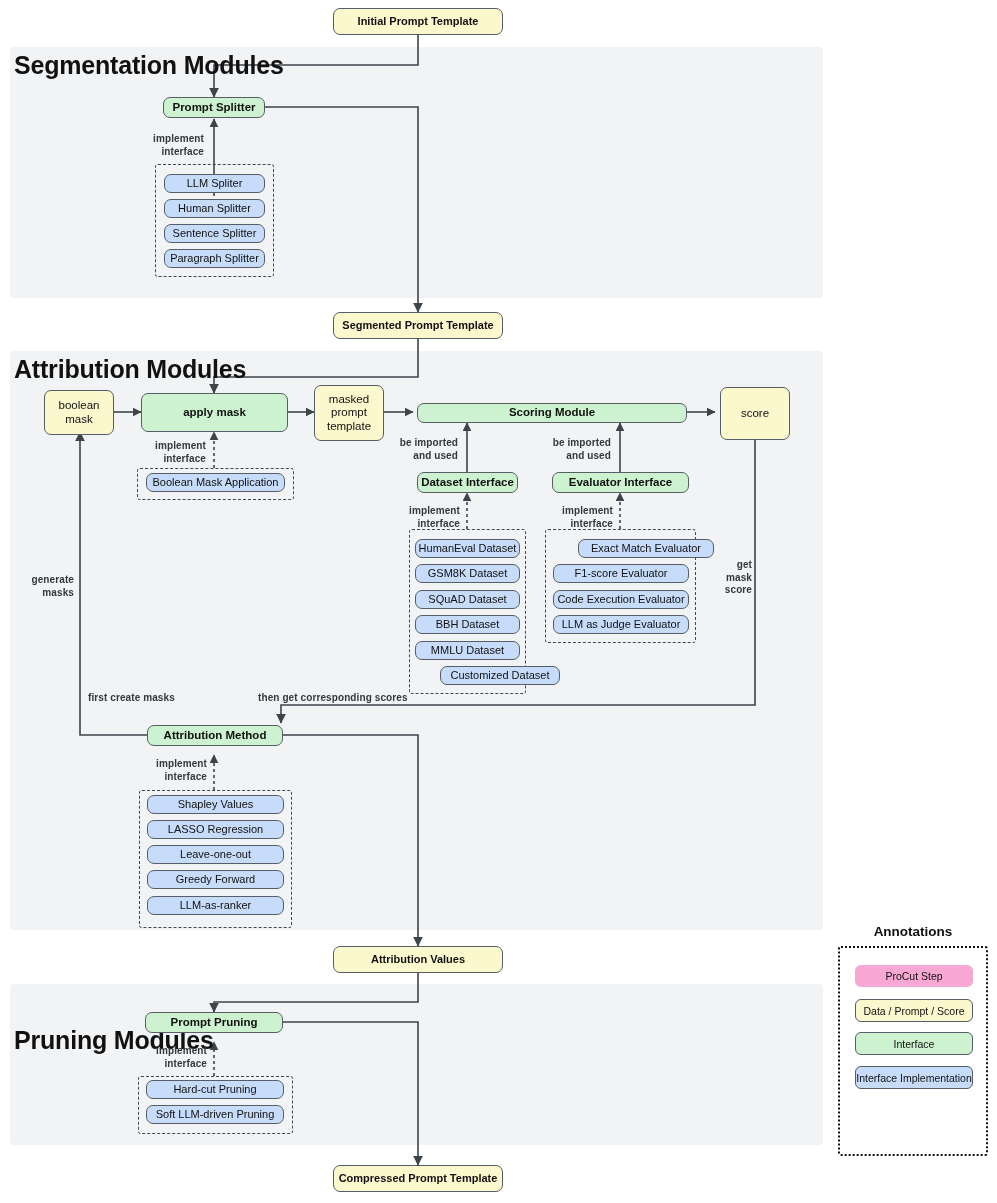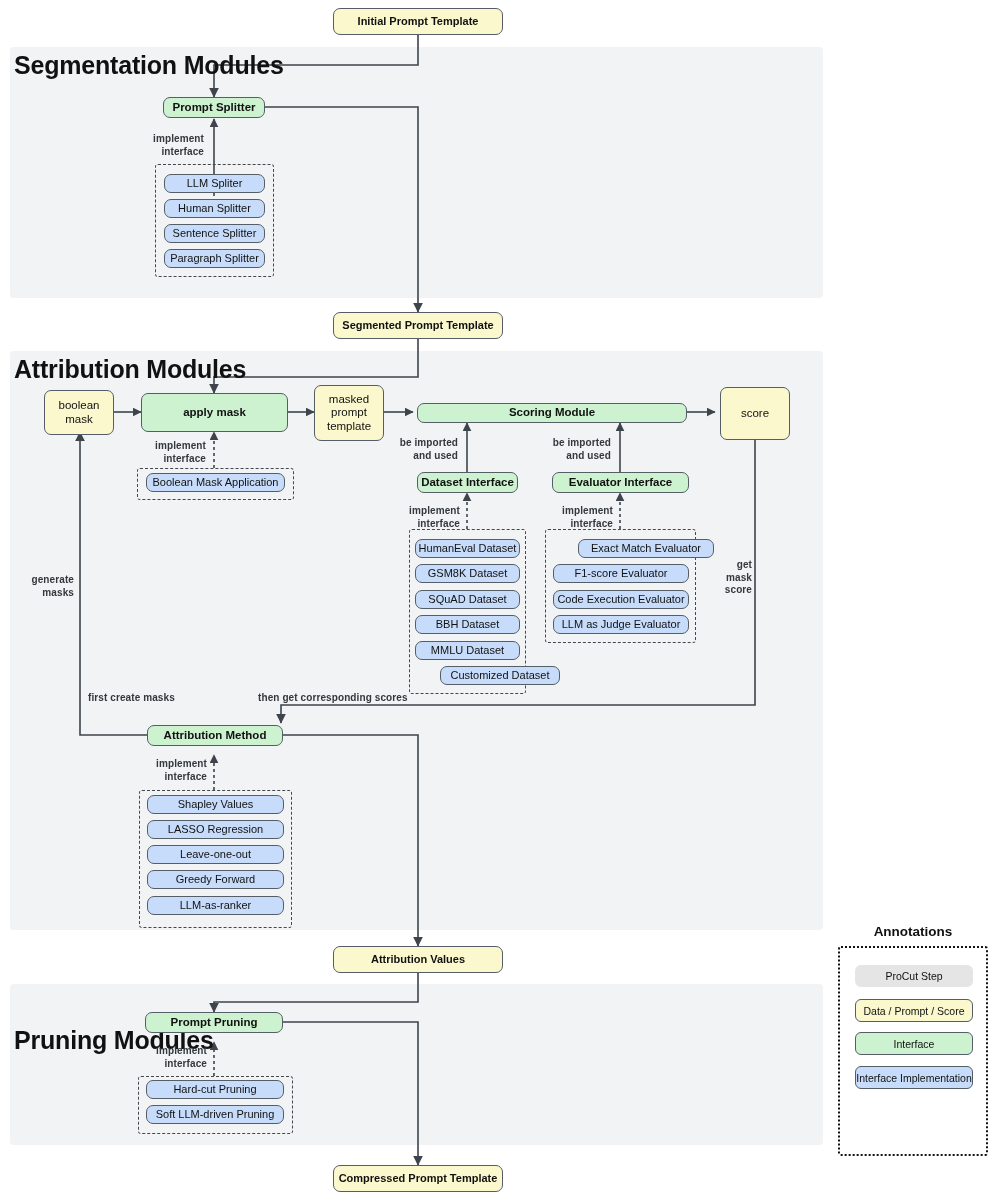--- a/index.html
+++ b/index.html
@@ -22,21 +22,21 @@
 
   .edge-label{position:absolute;font-size:10px;font-weight:bold;color:#33383d;
               text-align:center;line-height:1.25;letter-spacing:.1px;}
   .edge-label.left{text-align:right;}
 
   
   #legend-title{position:absolute;font-size:13.5px;font-weight:bold;color:#111;text-align:center;}
   #legend-box{position:absolute;box-sizing:border-box;border:2px dotted #111;border-radius:3px;background:#ffffff;}
   .lg-item{position:absolute;box-sizing:border-box;display:flex;align-items:center;justify-content:center;
            font-size:10.5px;border-radius:6px;color:#111;text-align:center;}
-  .lg-step{background:#e5e5e5;border:none;}
+  .lg-step{background:#f9a8d4;border:none;}
   .lg-data{background:#fbf8cd;border:1.6px solid #555e66;}
   .lg-iface{background:#ccf2cf;border:1.6px solid #555e66;}
   .lg-impl{background:#c7dcfa;border:1.6px solid #555e66;}
   .lg-cap{position:absolute;font-size:10.5px;color:#111;text-align:center;width:100%;}
 </style>
 </head>
 <body>
 
 <div id="canvas">
 

